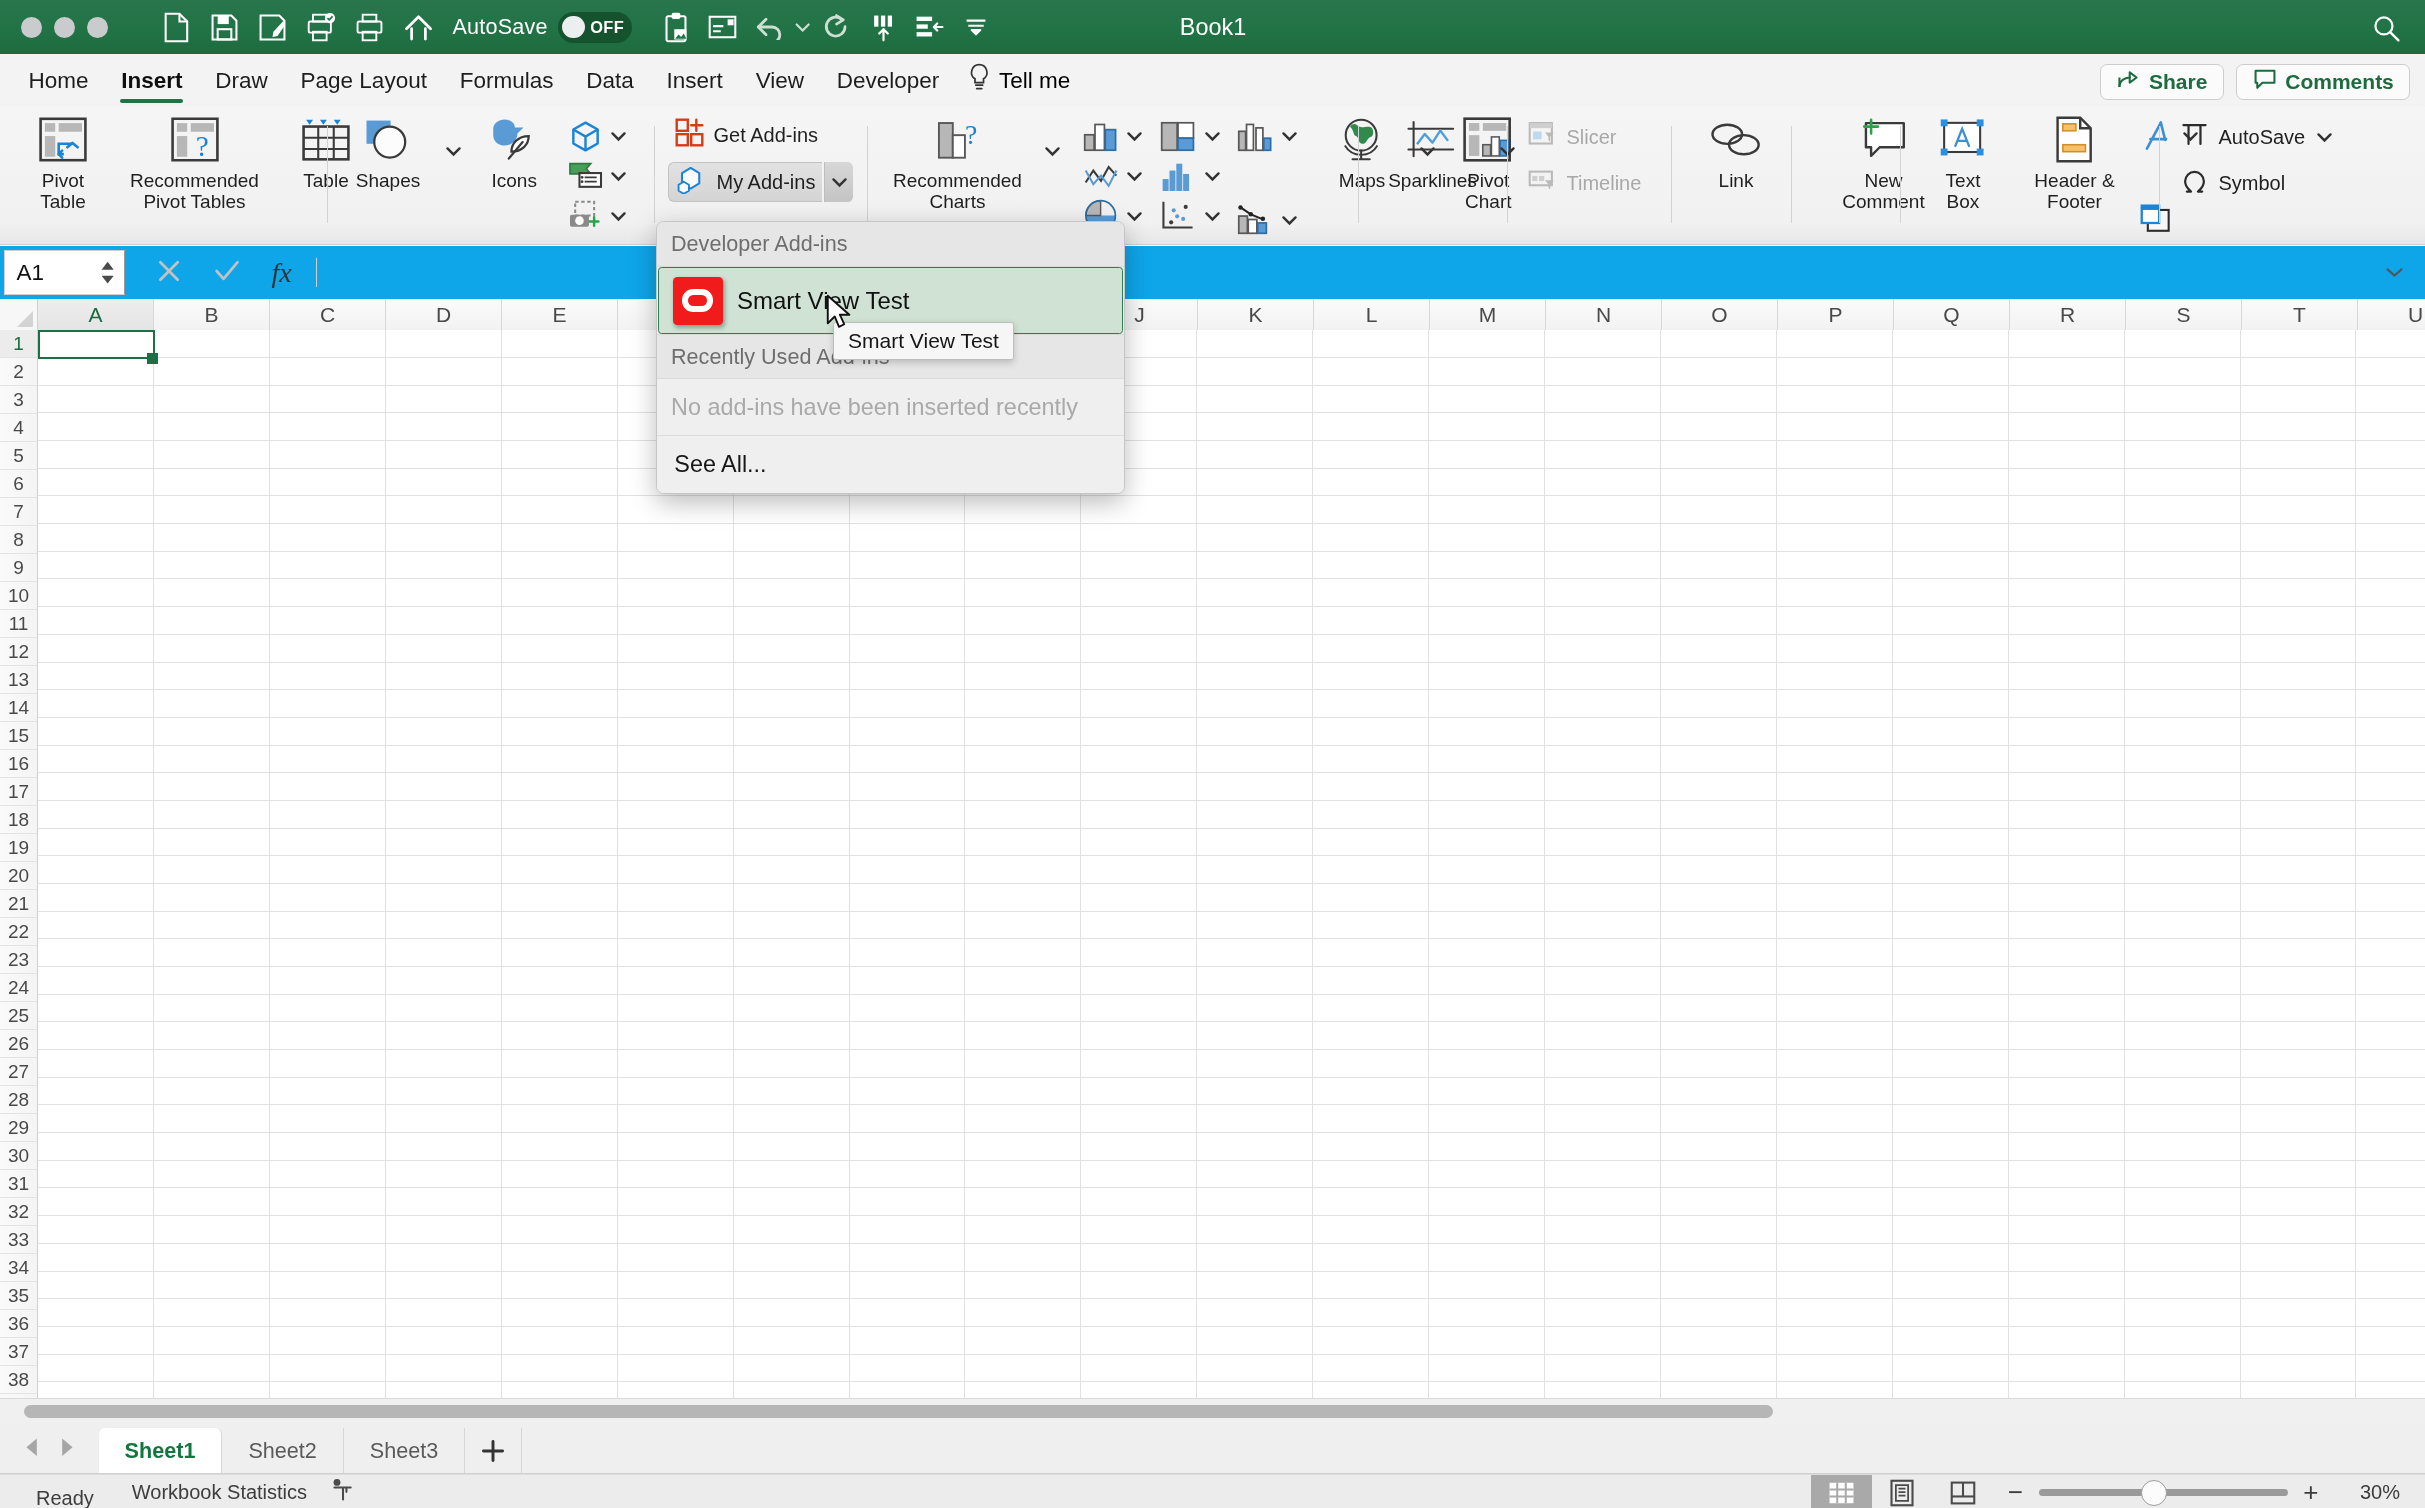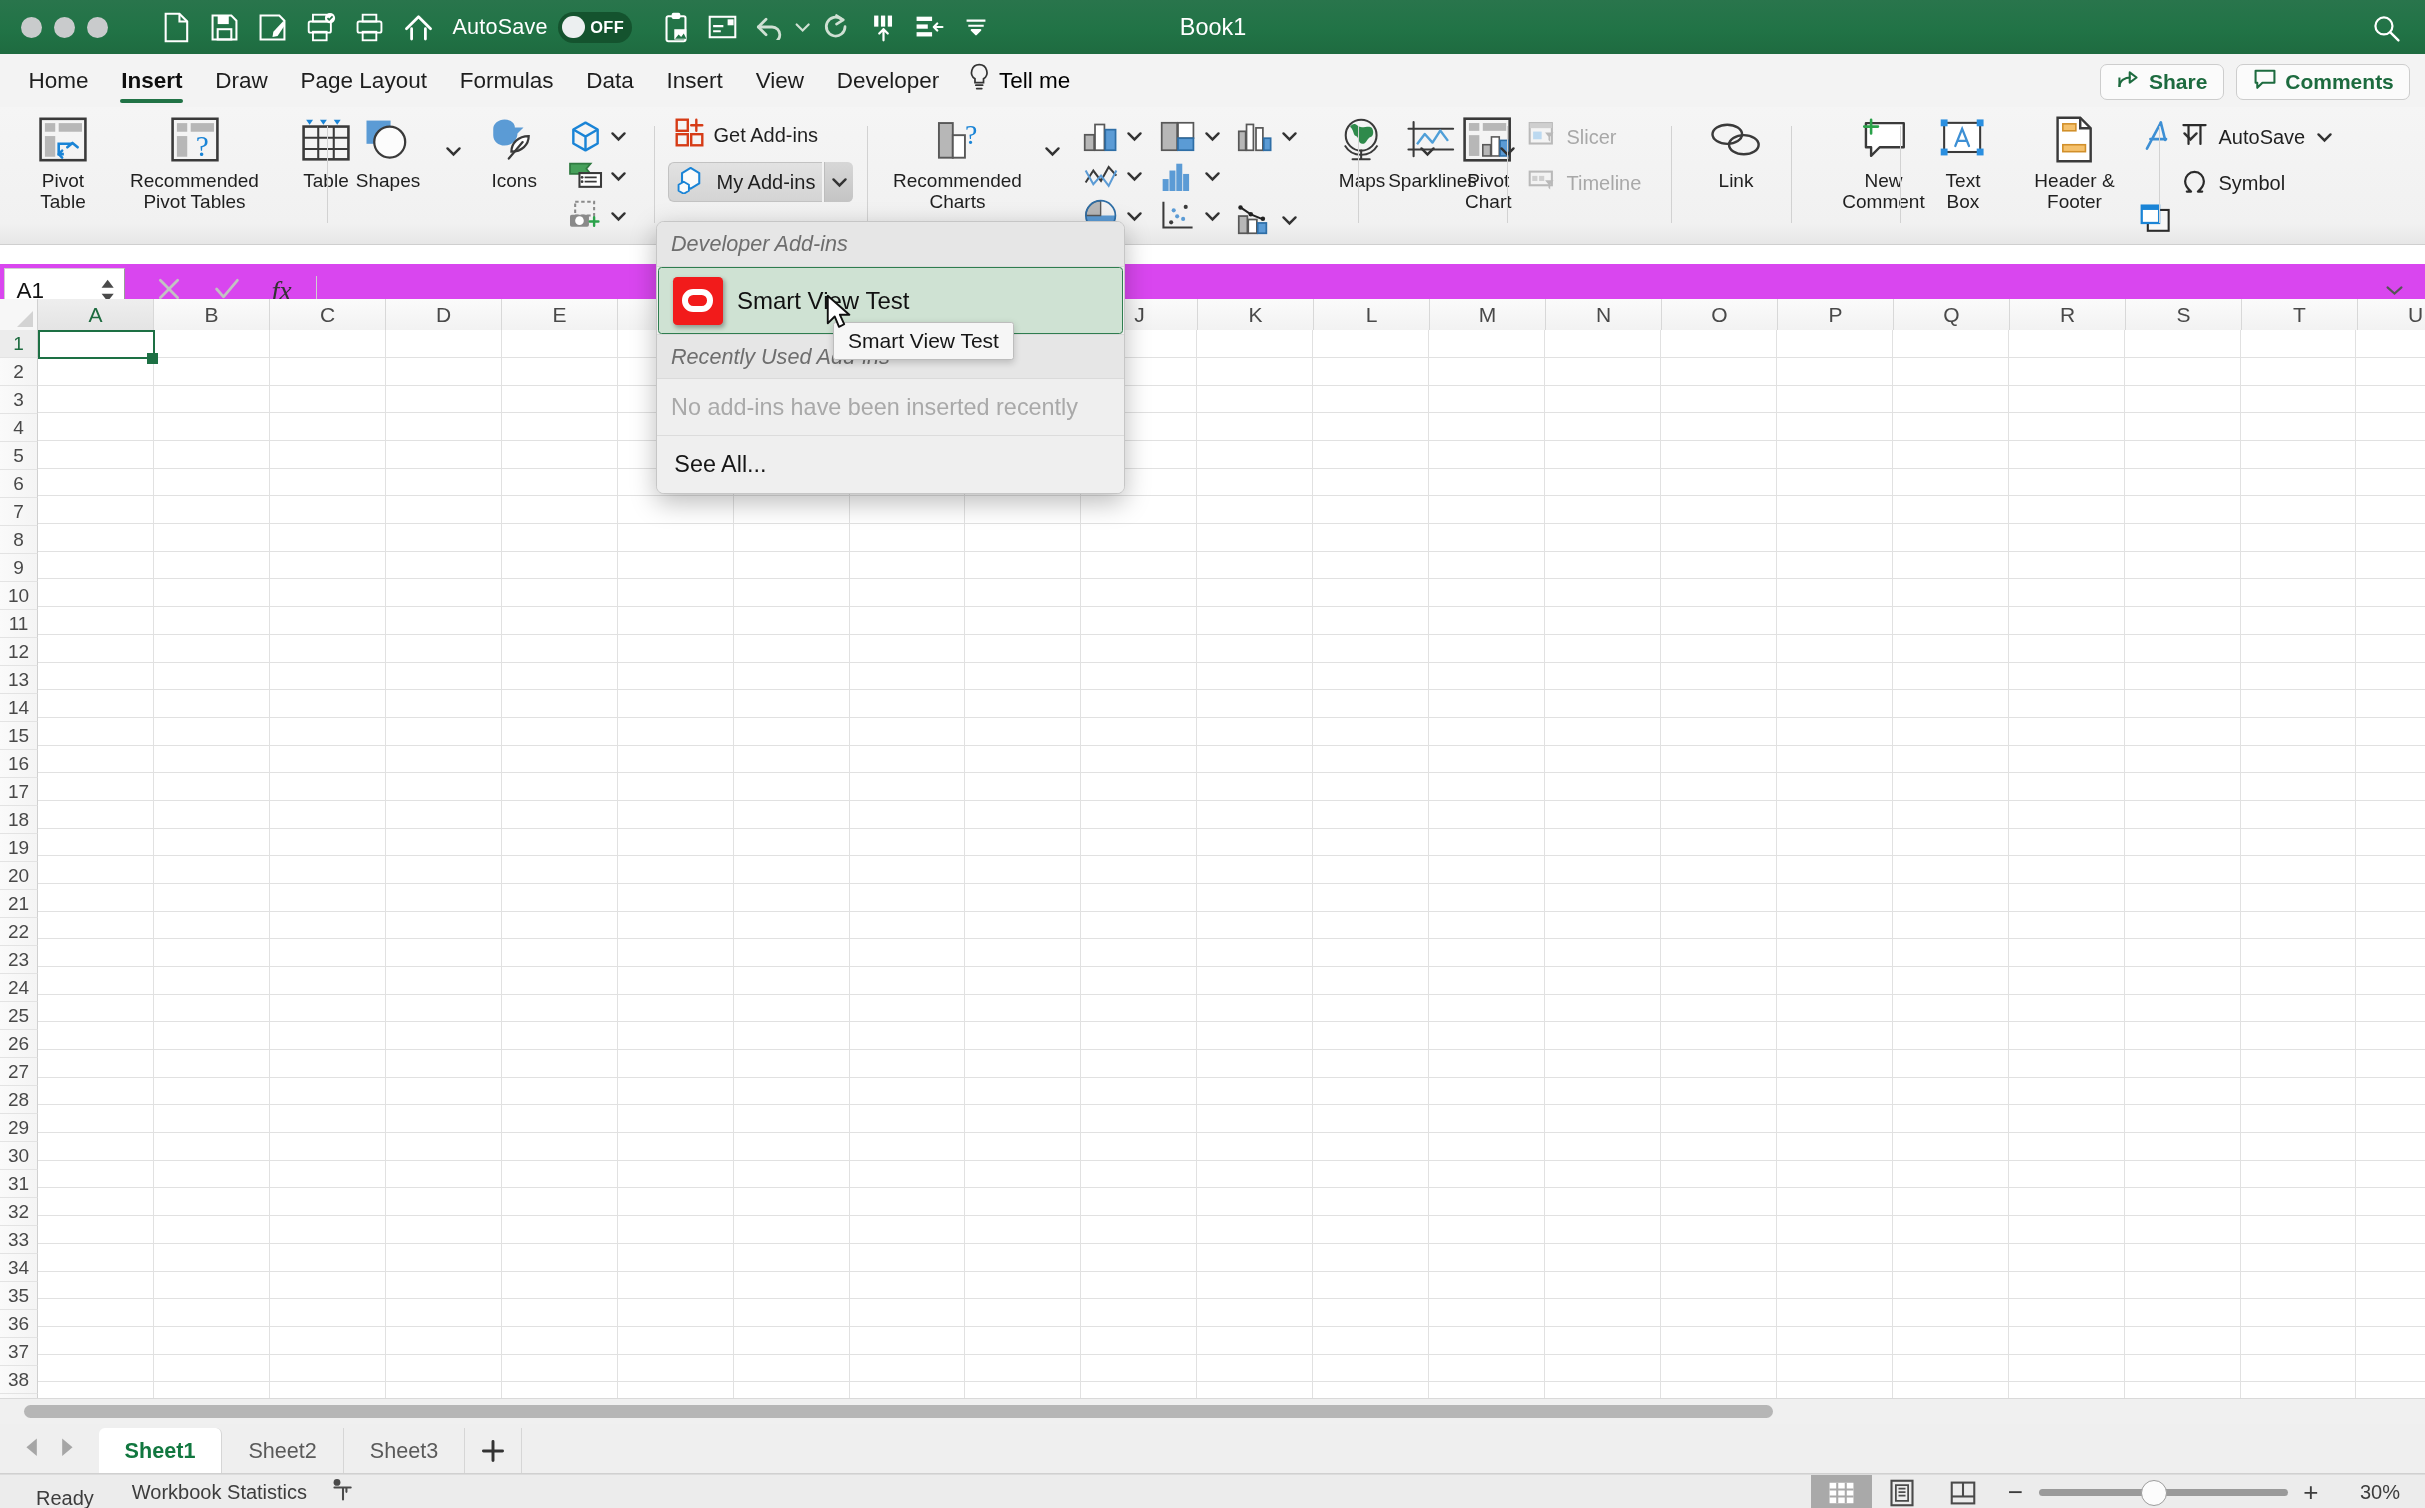--- a/index.html
+++ b/index.html
@@ -122,21 +122,20 @@
   
   .menu {
     position: absolute; left: 656px; top: 221px; width: 469px;
     background: #efefef; border: 0.9px solid #c6c6c6; border-radius: 7.8px;
     box-shadow: 0 8.7px 26px rgba(0,0,0,.26); overflow: hidden; z-index: 60;
   }
   .menu-head {
     height: 45px; display: flex; align-items: center; padding: 0 14px;
     font-size: 21.6px; color: #6e6e6e; background: #e6e6e6;
     border-bottom: 0.9px solid #dadada;
-    font-style: italic;
   }
   .menu-item-sel {
     height: 67px; display: flex; align-items: center; gap: 14px; padding: 0 14px;
     background: #cfe2d3; border: 1.7px solid #2e7d4f; border-radius: 3.5px;
     margin: 0 0.9px;
   }
   .addin-icon {
     width: 50px; height: 48px; background: #f21b1b; border-radius: 4.3px;
     display: flex; align-items: center; justify-content: center;
     box-shadow: 1.7px 2.6px 4.3px rgba(0,0,0,.3);
@@ -158,22 +157,22 @@
   .tooltip {
     position: absolute; left: 833px; top: 322px;
     background: #f6f6f6; border: 0.9px solid #bdbdbd; border-radius: 2.6px;
     padding: 6px 14px; font-size: 21px; color: #161616;
     box-shadow: 0 2.6px 7px rgba(0,0,0,.18); z-index: 70; white-space: nowrap;
   }
   .cursor { position: absolute; left: 826px; top: 294px; z-index: 80; }
 
   
   .fbar {
-    position: absolute; left: 0; top: 264px; width: 2426px; height: 54px;
-    background: #d946ef; border-bottom: 0.9px solid #bdbdbd; display: flex; align-items: center;
+    position: absolute; left: 0; top: 246px; width: 2426px; height: 54px;
+    background: #0ea5e9; border-bottom: 0.9px solid #bdbdbd; display: flex; align-items: center;
   }
   .namebox {
     width: 121px; height: 45px; margin-left: 3.5px; background: #fff;
     border: 0.9px solid #d0d0d0; border-right: 1.7px solid #9a9a9a;
     display: flex; align-items: center; justify-content: space-between; padding: 0 7px 0 12px;
   }
   .namebox span { font-size: 22.5px; color: #111; }
   .spin { display: flex; flex-direction: column; gap: 2.6px; }
   .fb-icons { display: flex; align-items: center; gap: 31px; margin-left: 31px; }
   .fb-sep { width: 0.9px; height: 29px; background: #cfcfcf; margin-left: 24px; }

